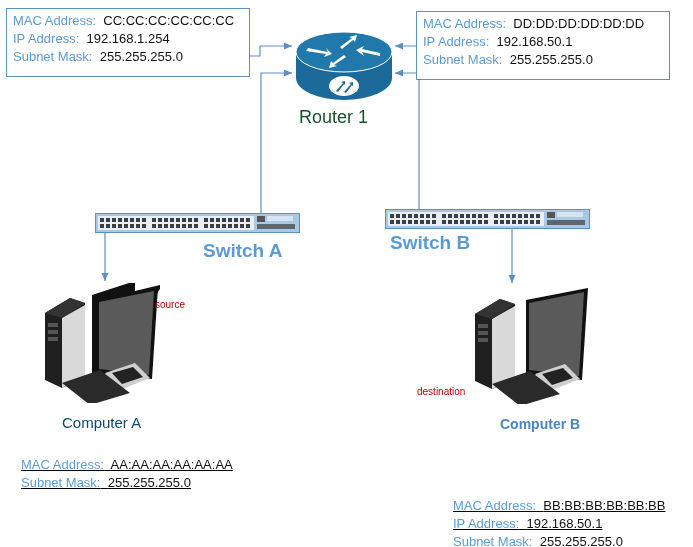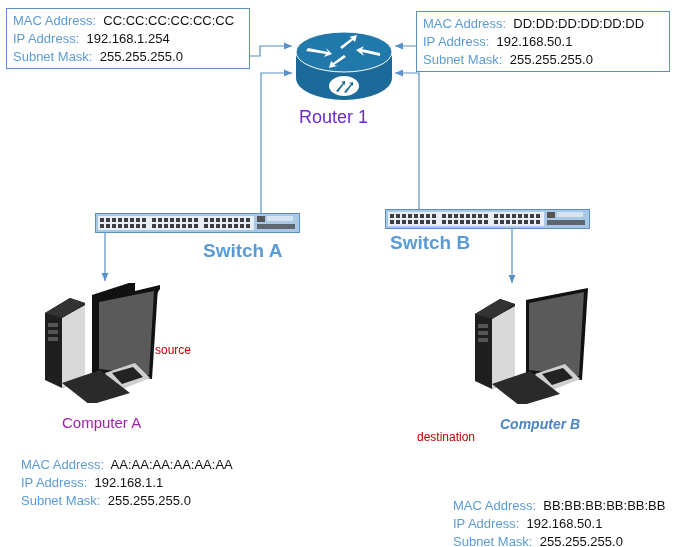--- a/index.html
+++ b/index.html
@@ -1,26 +1,26 @@
 <!DOCTYPE html>
 <html><head>
 <meta charset="utf-8">
 <style>
   html, body { margin:0; padding:0; background:#ffffff; }
   body { width:693px; height:547px; position:relative; overflow:hidden; font-family:"Liberation Sans", sans-serif; }
   .abs { position:absolute; }
-  .infobox { position:absolute; border:1px solid #5b8fc7; background:#fff; padding:3px 6px 2px 6px; font-size:13px; line-height:18px; }
-  .infoplain { position:absolute; font-size:13px; line-height:18px; }
+  .infobox { position:absolute; border:1px solid #5b8fc7; background:#fff; padding:3px 6px 10px 6px; font-size:13px; line-height:18px; }
+  .infoplain { position:absolute; font-size:13px; line-height:18px;text-decoration:underline; }
   .lbl { color:#5b9bd5; }
   .val { color:#111; }
-  .title-light { color:#6d28d9; font-size:18px; }
+  .title-light { color:#14532d; font-size:18px; }
   .title-bold { color:#5b9bd5; font-size:19px; font-weight:bold; }
-  .pc-label { color:#a21caf; font-size:15px; }
+  .pc-label { color:#0c4a6e; font-size:15px; }
   .pc-label-bold { color:#4a86c5; font-size:14px; font-weight:bold; }
-  .note { color:#c00000; font-size:12px;margin-top:44px; }
+  .note { color:#c00000; font-size:10px; }
   svg.wires { position:absolute; left:0; top:0; }
 </style>
 </head>
 <body>
 
 <svg class="wires" width="693" height="547">
   <defs>
     <marker id="arr" markerWidth="8" markerHeight="8" refX="7" refY="4" orient="auto">
       <path d="M0,1 L7,4 L0,7 z" fill="#5b8fc7"></path>
     </marker>
@@ -212,25 +212,24 @@
   <rect x="8" y="40" width="10" height="4" fill="#555"></rect>
   <rect x="8" y="47" width="10" height="4" fill="#555"></rect>
   <rect x="8" y="54" width="10" height="4" fill="#555"></rect>
   <polygon points="56,16 118,4 112,96 56,90" fill="#111"></polygon>
   <polygon points="59,19 114,8 109,92 59,86" fill="#5a5a5a"></polygon>
   <polygon points="65,90 95,80 110,95 80,107" fill="#cfcfcf"></polygon>
   <polygon points="72,90 93,84 103,94 82,101" fill="#222"></polygon>
   <polygon points="22,100 60,87 90,110 50,122" fill="#2a2a2a"></polygon>
 </svg>
 <div class="abs note" style="left:417px; top:386px;">destination</div>
-<div class="abs pc-label-bold" style="left:500px; top:416px;font-style:italic;">Computer B</div>
+<div class="abs pc-label-bold" style="left:500px; top:416px;">Computer B</div>
 
 <div class="infoplain" style="left:21px; top:456px;">
   <div><span class="lbl">MAC Address:</span>&nbsp; <span class="val">AA:AA:AA:AA:AA:AA</span></div>
-  <div><span class="lbl">IP Address:</span>&nbsp; <span class="val">192.168.1.1</span></div>
   <div><span class="lbl">Subnet Mask:</span>&nbsp; <span class="val">255.255.255.0</span></div>
 </div>
 
 <div class="infoplain" style="left:453px; top:476px;margin-top:21px;">
   <div><span class="lbl">MAC Address:</span>&nbsp; <span class="val">BB:BB:BB:BB:BB:BB</span></div>
   <div><span class="lbl">IP Address:</span>&nbsp; <span class="val">192.168.50.1</span></div>
   <div><span class="lbl">Subnet Mask:</span>&nbsp; <span class="val">255.255.255.0</span></div>
 </div>
 
 </body></html>

